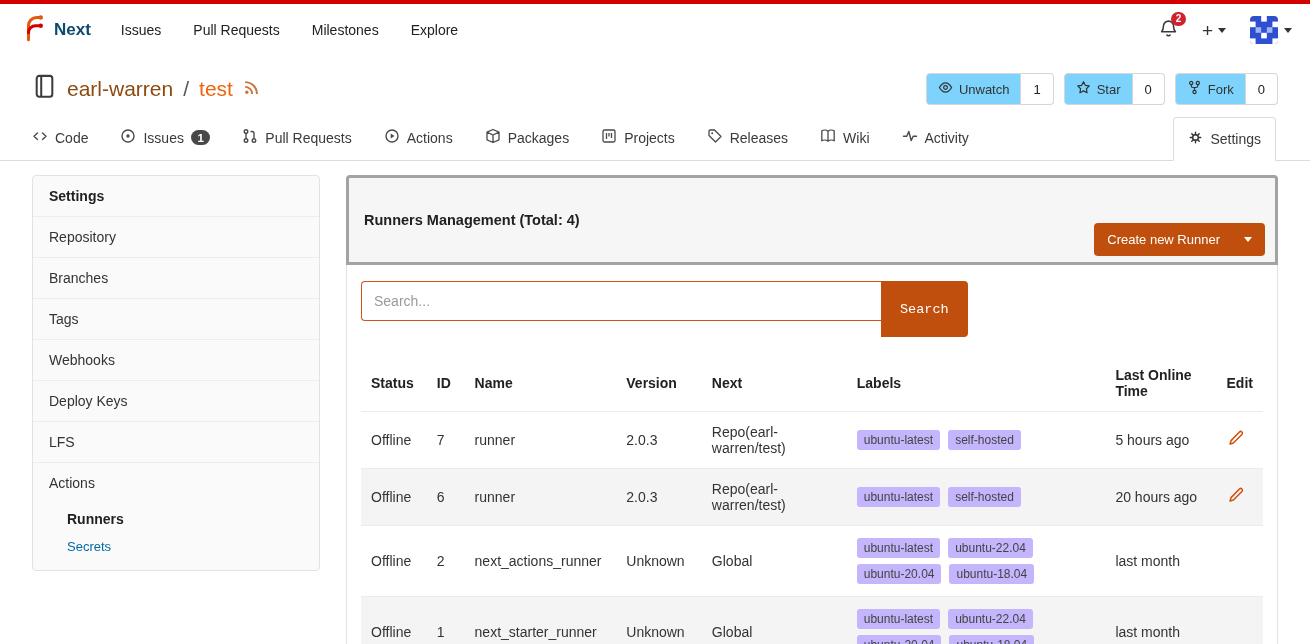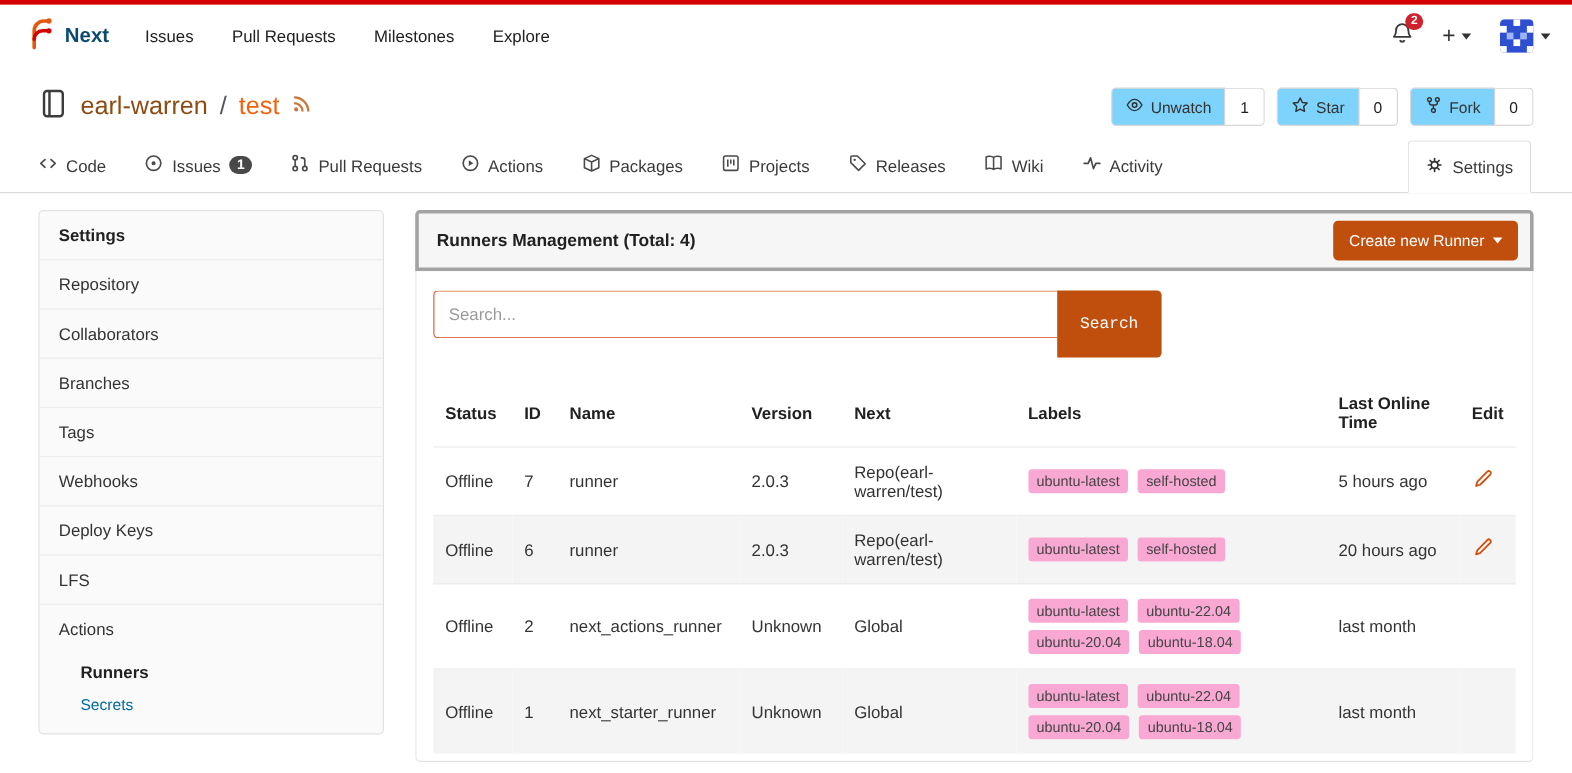--- a/index.html
+++ b/index.html
@@ -68,22 +68,22 @@
 
   .panel { flex: 1; min-width: 0; padding-bottom: 10px; }
   .panel-header {
     display: flex; align-items: center; justify-content: space-between;
     background: #f6f6f6; border: 3px solid #a3a3a3; border-radius: 4px 4px 0 0;
     padding: 6px 10px 6px 15px;
   }
   .panel-title { font-weight: bold; font-size: 14.5px; color: #212121; }
   .btn-primary {
     background: #c04e0d; color: #fff; border: none; border-radius: 4px;
-    padding: 9px 13px; font-size: 13px; display: flex; align-items: center; gap: 7px;
-    cursor: pointer; font-family: inherit;
+    padding: 9px 13px; font-size: 13px; display: flex; align-items: center; gap: 24px;
+    cursor: pointer; font-family: inherit; margin-top: 39px;
   }
   .btn-primary .caret { border-top-color: #fff; }
 
   .panel-body { border: 1px solid #e2e2e2; border-top: none; border-radius: 0 0 4px 4px; padding: 16px 14px 6px; background: #fff; }
 
   .search-row { display: flex; }
   .search-input {
     width: 520px; height: 40px; border: 1.5px solid #d4501e; border-right: none;
     border-radius: 4px 0 0 4px; padding: 0 12px; font-size: 14px; outline: none;
     font-family: inherit; color: #7f1d1d;
@@ -94,21 +94,21 @@
     border-radius: 0 4px 4px 0; padding: 0 19px; font-size: 13.5px; font-weight: 500;
     cursor: pointer; font-family: Liberation Mono, monospace;
   }
 
   table.runners { width: 100%; border-collapse: collapse; margin-top: 18px; font-size: 14px; }
   table.runners th { text-align: left; font-weight: bold; padding: 12px 10px; color: #212121; vertical-align: middle; }
   table.runners td { padding: 12px 10px; color: #333; vertical-align: middle; margin-top: 28px; }
   table.runners tbody tr { border-top: 1px solid #ececec; }
   table.runners tbody tr:nth-child(even) { background: #f4f4f4; }
   .chips { display: flex; flex-wrap: wrap; gap: 6px 8px; max-width: 212px; }
-  .chip { background: #f9a8d4; border-radius: 3px; padding: 3px 7px; font-size: 12px; color: #444; white-space: nowrap; }
+  .chip { background: #c4b5fd; border-radius: 3px; padding: 3px 7px; font-size: 12px; color: #444; white-space: nowrap; }
   td.edit-cell { text-align: left; }
   .pencil { cursor: pointer; }
 </style>
 </head>
 <body>
 
 <div class="top-red"></div>
 
 <header class="navbar">
   <div class="brand">
@@ -310,21 +310,20 @@
     </span>
     <span>Settings</span>
   </div>
 </div>
 
 <div class="content">
 
   <aside class="side-menu">
     <div class="side-item">Settings</div>
     <div class="side-item">Repository</div>
-    <div class="side-item">Collaborators</div>
     <div class="side-item">Branches</div>
     <div class="side-item">Tags</div>
     <div class="side-item">Webhooks</div>
     <div class="side-item">Deploy Keys</div>
     <div class="side-item">LFS</div>
     <div class="side-item">
       <span>Actions</span>
     </div>
     <div class="side-sub">
       <div class="side-sub-item active">Runners</div>

